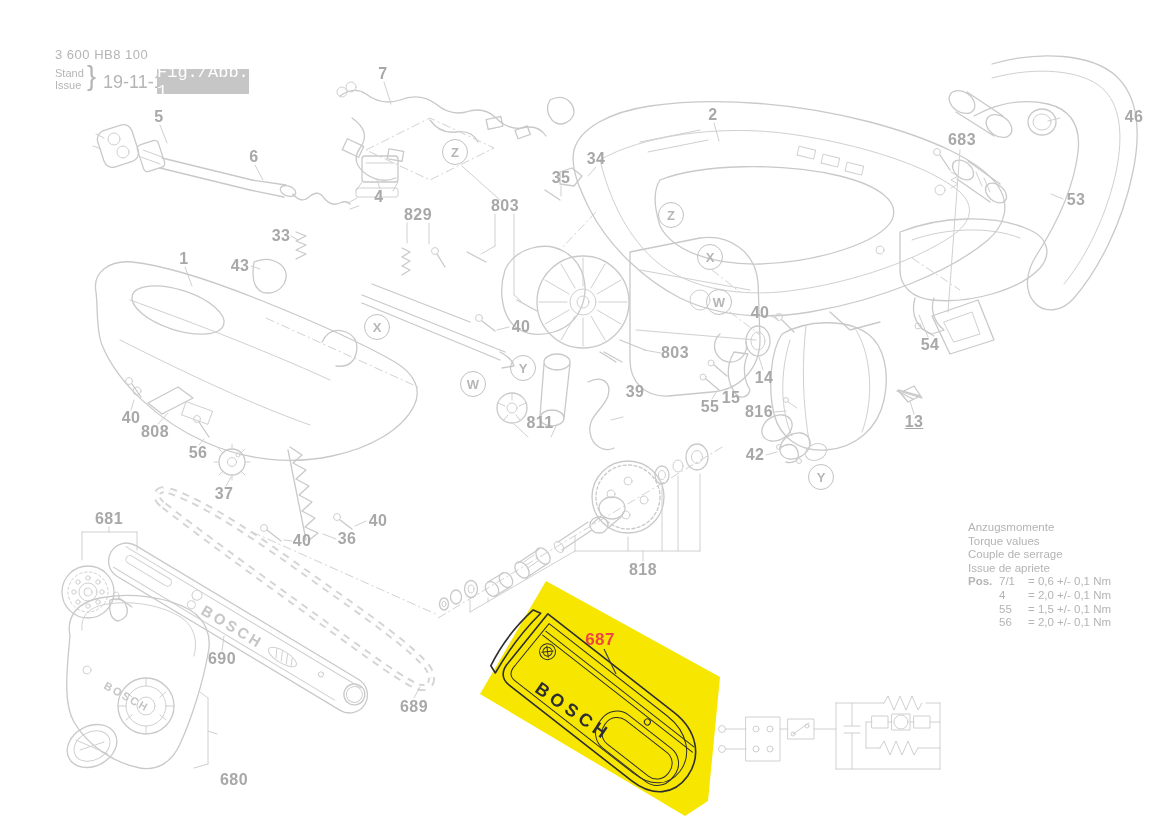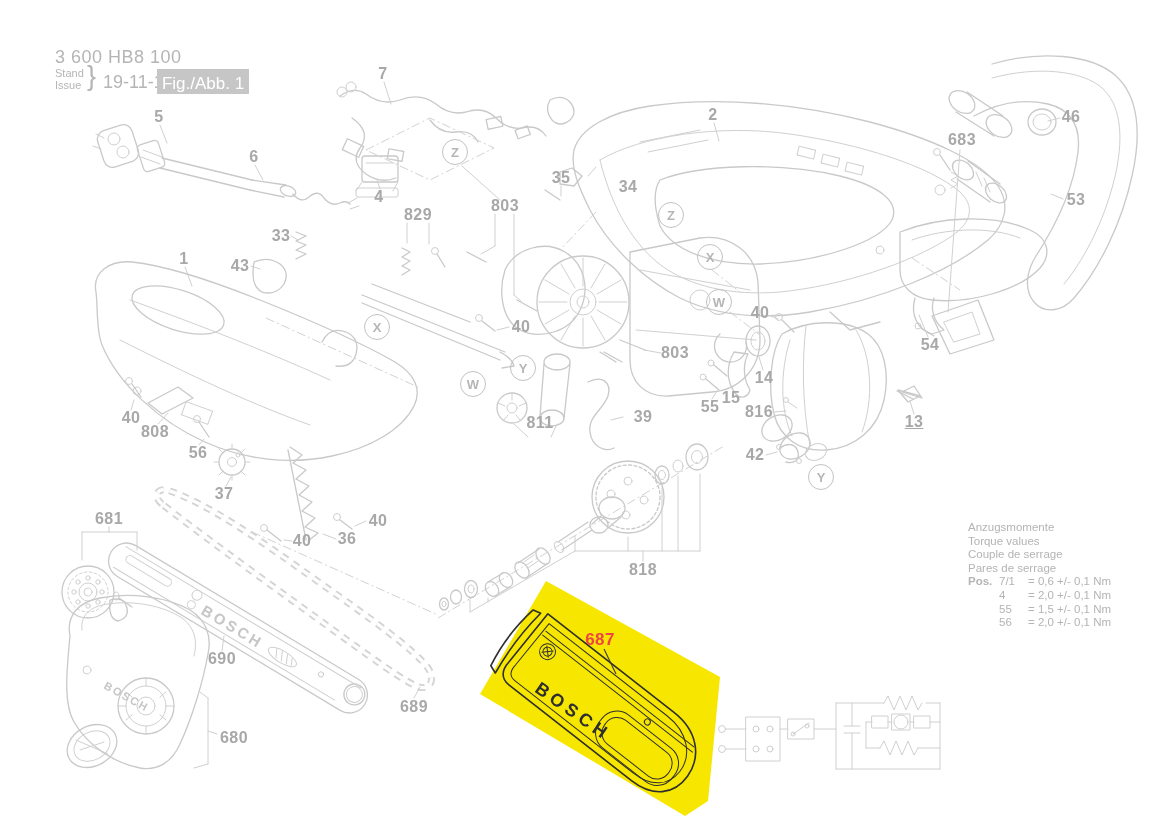--- a/index.html
+++ b/index.html
@@ -14,26 +14,26 @@
   .dkt { fill:none; stroke:#2e2e2e; stroke-width:1; stroke-linecap:round; stroke-linejoin:round; }
   .chain1 { fill:none; stroke:#d4d4d4; stroke-width:7; stroke-dasharray:7 6; }
   .chain2 { fill:none; stroke:#ffffff; stroke-width:3.2; stroke-dasharray:7 6; }
   .brandtxt { fill:#c6c6c6; font-weight:bold; }
   .part-label { position:absolute; transform:translate(-50%,-50%); font-size:16px; font-weight:bold;
                 color:#a8a8a8; white-space:nowrap; letter-spacing:0.4px; }
   .part-label.dark { color:#ef4444; font-size:17px; }
   .view-marker { position:absolute; transform:translate(-50%,-50%); width:24px; height:24px;
                  border:1.6px solid #c2c2c2; border-radius:50%; color:#b6b6b6; font-weight:bold;
                  font-size:13px; display:flex; align-items:center; justify-content:center; background:transparent; }
-  .hdr-code  { position:absolute; left:55px; top:47px;  font-size:18px; color:#b5b5b5; letter-spacing:0.5px; }
+  .hdr-code  { position:absolute; left:55px; top:47px;  font-size:13px; color:#b5b5b5; letter-spacing:0.5px; }
   .hdr-stand { position:absolute; left:55px; top:67px;  font-size:11px; color:#b5b5b5; line-height:12px; }
   .hdr-brace { position:absolute; left:87px; top:61px;  font-size:27px; color:#b5b5b5; font-weight:normal; }
   .hdr-date  { position:absolute; left:103px; top:72px; font-size:18px; color:#b5b5b5; }
   .fig-box   { position:absolute; left:157px; top:69px; width:92px; height:25px; background:#c6c6c6;
-               color:#ffffff; font-size:17px; display:flex; align-items:flex-end; justify-content:center; }
+               color:#ffffff; font-size:17px; display:flex; align-items:center; justify-content:center;font-family:Liberation Mono, monospace; }
   .torque { position:absolute; left:968px; top:521px; font-size:11.5px; color:#b4b4b4; line-height:13.6px; }
   .torque .trow { display:flex; }
   .torque .tpos { width:31px;font-weight:bold; }
   .torque .tref { width:29px; }
   .mods { position:absolute; left:968px; top:723px; font-size:11.5px; color:#bcbcbc; line-height:13.6px; }
 </style>
 </head>
 <body>
 
 <div class="stage">
@@ -478,65 +478,65 @@
       <span class="part-label" style="left: 159px; top: 117px;">5</span>
       <span class="part-label" style="left: 254px; top: 157px;">6</span>
       <span class="part-label" style="left: 383px; top: 74px;">7</span>
       <span class="part-label" style="left: 379px; top: 197px;">4</span>
       <span class="part-label" style="left: 418px; top: 215px;">829</span>
       <span class="part-label" style="left: 281px; top: 236px;">33</span>
       <span class="part-label" style="left: 240px; top: 266px;">43</span>
       <span class="part-label" style="left: 184px; top: 259px;">1</span>
       <span class="part-label" style="left: 505px; top: 206px;">803</span>
       <span class="part-label" style="left: 561px; top: 178px;">35</span>
-      <span class="part-label" style="left: 628px; top: 159px; margin-top: 28px;">34</span>
+      <span class="part-label" style="left: 596px; top: 159px;">34</span>
       <span class="part-label" style="left: 713px; top: 115px;">2</span>
       <span class="part-label" style="left: 962px; top: 140px;">683</span>
-      <span class="part-label" style="left: 1071px; top: 117px;">46</span>
+      <span class="part-label" style="left: 1134px; top: 117px;">46</span>
       <span class="part-label" style="left: 1076px; top: 200px;">53</span>
       <span class="part-label" style="left: 930px; top: 345px;">54</span>
       <span class="part-label" style="left: 760px; top: 313px;">40</span>
       <span class="part-label" style="left: 764px; top: 378px;">14</span>
       <span class="part-label" style="left: 731px; top: 398px;">15</span>
       <span class="part-label" style="left: 710px; top: 407px;">55</span>
       <span class="part-label" style="left: 759px; top: 412px;">816</span>
       <span class="part-label" style="left: 755px; top: 455px;">42</span>
       <span class="part-label" style="left: 914px; top: 422px; text-decoration: underline;">13</span>
       <span class="part-label" style="left: 521px; top: 327px;">40</span>
       <span class="part-label" style="left: 131px; top: 418px;">40</span>
       <span class="part-label" style="left: 155px; top: 432px;">808</span>
       <span class="part-label" style="left: 198px; top: 453px;">56</span>
       <span class="part-label" style="left: 224px; top: 494px;">37</span>
       <span class="part-label" style="left: 109px; top: 519px;">681</span>
       <span class="part-label" style="left: 302px; top: 541px;">40</span>
       <span class="part-label" style="left: 347px; top: 539px;">36</span>
       <span class="part-label" style="left: 378px; top: 521px;">40</span>
       <span class="part-label" style="left: 540px; top: 423px;">811</span>
-      <span class="part-label" style="left: 635px; top: 417px; margin-left: 8px;">39</span>
+      <span class="part-label" style="left: 635px; top: 392px;">39</span>
       <span class="part-label" style="left: 675px; top: 353px;">803</span>
       <span class="part-label" style="left: 643px; top: 570px;">818</span>
       <span class="part-label" style="left: 222px; top: 659px;">690</span>
       <span class="part-label" style="left: 414px; top: 707px;">689</span>
-      <span class="part-label" style="left: 234px; top: 738px; text-align: center;">680</span>
+      <span class="part-label" style="left: 234px; top: 780px; text-align: center;">680</span>
       <span class="part-label dark" style="left: 600px; top: 640px;">687</span>
       <span class="view-marker" style="left: 455px; top: 152px;">Z</span>
       <span class="view-marker" style="left: 671px; top: 215px;">Z</span>
       <span class="view-marker" style="left: 710px; top: 257px;">X</span>
       <span class="view-marker" style="left: 377px; top: 327px;">X</span>
       <span class="view-marker" style="left: 719px; top: 302px;">W</span>
       <span class="view-marker" style="left: 473px; top: 384px;">W</span>
       <span class="view-marker" style="left: 523px; top: 368px;">Y</span>
       <span class="view-marker" style="left: 821px; top: 477px;">Y</span>
     </div>
 
 <div class="torque" id="torque-note">
       <div>Anzugsmomente</div>
       <div>Torque values</div>
       <div>Couple de serrage</div>
-      <div>Pares de serrage</div>
+      <div>Issue de apriete</div>
       <div class="trow">
         <span class="tpos">Pos.</span>
         <span class="tref">7/1</span>
         <span class="tval">= 0,6 +/- 0,1 Nm</span>
       </div>
       <div class="trow">
         <span class="tpos"></span>
         <span class="tref">4</span>
         <span class="tval">= 2,0 +/- 0,1 Nm</span>
       </div>

